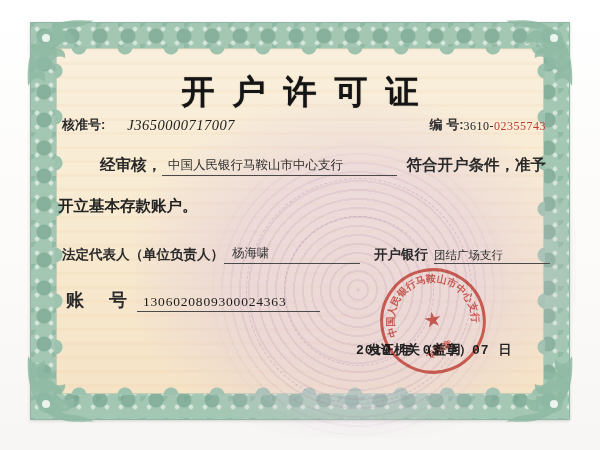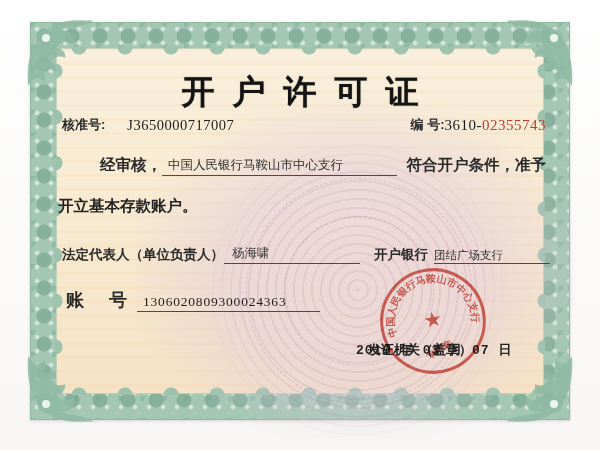--- a/index.html
+++ b/index.html
@@ -52,23 +52,23 @@
   .layer{position:absolute;inset:0;color:#222;}
   .title{position:absolute;left:0;right:0;top:70px;text-align:center;
     font-family:"Liberation Serif","DejaVu Serif",serif;font-weight:bold;
     font-size:33px;color:#141414;letter-spacing:18px;text-indent:18px;
     text-shadow:0 0 1px rgba(20,20,20,.6);}
   .row{position:absolute;display:flex;align-items:flex-end;}
   .lbl{font-weight:bold;color:#2a2a2a;white-space:nowrap;}
   .val{font-family:"Liberation Serif","DejaVu Serif",serif;color:#1d1d1d;}
   .u{border-bottom:1.4px solid #4a4a4a;}
   .approval{left:62px;top:116px;font-size:13px;gap:22px;}
-  .approval .val{font-size:14.5px;letter-spacing:.5px;}
+  .approval .val{font-size:14.5px;letter-spacing:.5px;font-style:italic;}
   .serial{right:54px;top:116px;font-size:13px;gap:0;}
-  .serial .val{font-size:15px;letter-spacing:.5px;}
+  .serial .val{font-size:12px;letter-spacing:.5px;}
   .serial .red{color:#c23a2e;}
   .bodyline{left:100px;right:54px;top:155px;font-size:15.5px;}
   .company{flex:1;font-size:12.5px;text-align:left;padding:0 4px 1px 6px;
     font-family:"Liberation Serif","DejaVu Serif",serif;color:#30302e;min-width:180px;margin-right:10px;}
   .bodyline2{position:absolute;left:58px;top:196px;font-size:15.5px;font-weight:bold;color:#232323;}
   .repbank{left:62px;right:50px;top:234px;align-items:flex-end;}
   .repbank .lbl{font-size:13.5px;}
   .repname{width:124px;font-size:12.5px;padding:0 4px 1px 8px;color:#3a3a3a;
     font-family:"Liberation Serif","DejaVu Serif",serif;margin-right:14px;}
   .banklbl{font-size:14px;margin-right:6px;}

